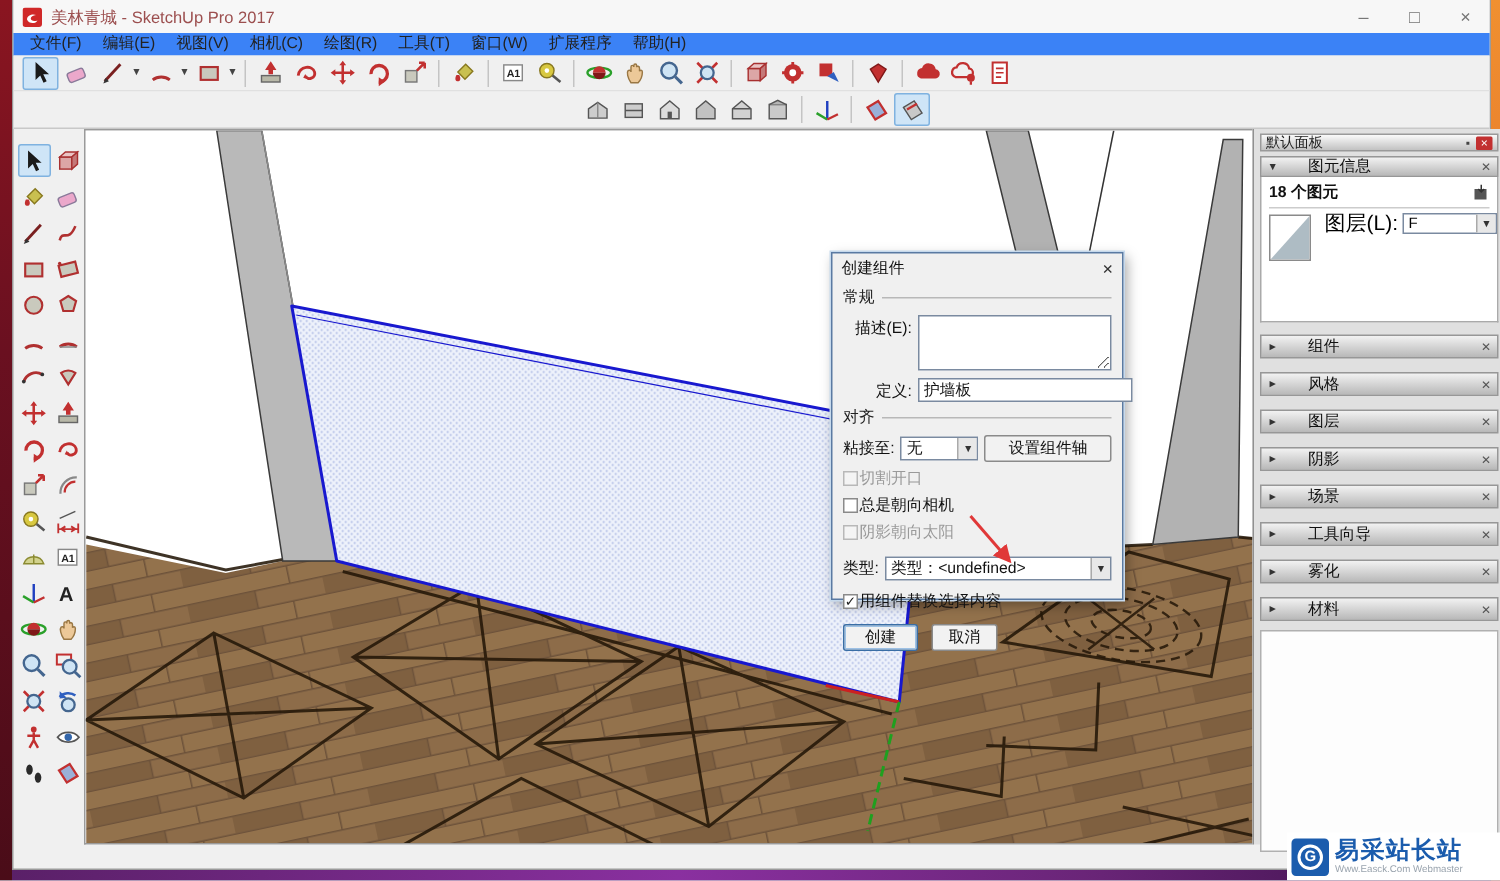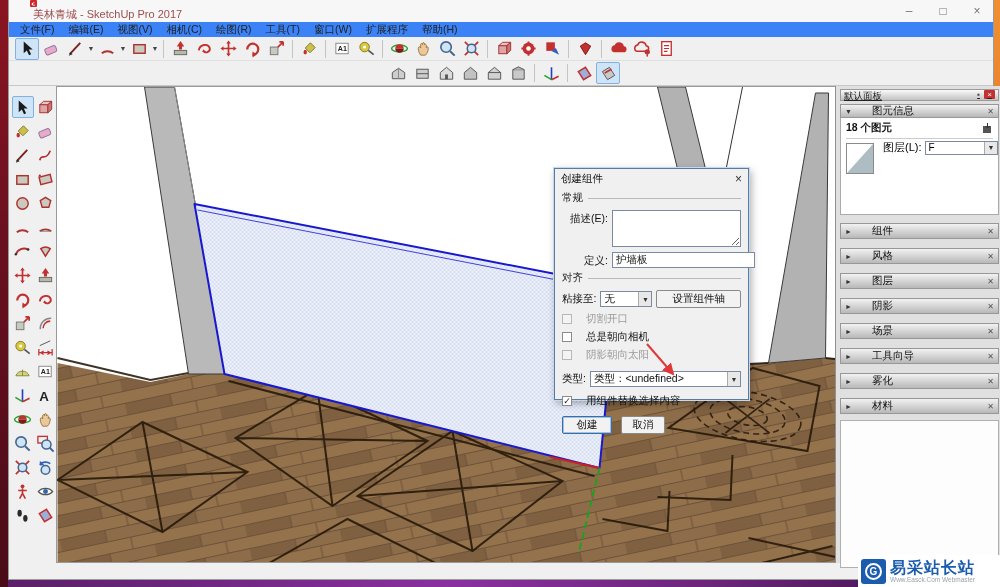--- a/index.html
+++ b/index.html
@@ -6,21 +6,21 @@
   html,body { width:1000px; height:587px; overflow:hidden; font-family:"Liberation Sans","DejaVu Sans",sans-serif; }
   #root { position:relative; width:1000px; height:587px; background:#3a1040; }
 
   
   .wp-left  { position:absolute; left:0; top:0; width:8px; height:587px; background:linear-gradient(180deg,#8a1520,#6a1020 40%,#4a0c18); }
   .wp-right { position:absolute; left:994px; top:0; width:6px; height:587px; background:linear-gradient(180deg,#f09030,#e06828 55%,#b03818); }
   .wp-bottom{ position:absolute; left:8px; top:580px; width:986px; height:7px; background:linear-gradient(90deg,#5a2068,#8a30a0 45%,#6a2578,#3a1048); }
 
   
   .window { position:absolute; left:8px; top:0; width:986px; height:580px; background:#f0f0f0; border:1px solid #9a9a9a; border-top:none; }
-  .titlebar { position:absolute; left:0; top:0; width:100%; height:22px; background:#f7f7f7; display:flex; align-items:flex-start; padding:0 18px;flex-direction:column; }
+  .titlebar { position:absolute; left:0; top:0; width:100%; height:22px; background:#f7f7f7; display:flex; align-items:center; padding:0 6px; }
   .titlebar .title { font-size:11px; color:#9c4f4f; margin-left:6px; }
   .win-controls { position:absolute; right:10px; top:0; height:22px; display:flex; align-items:center; gap:22px; color:#777; font-size:12px; }
   .win-controls span { width:12px; text-align:center; cursor:default; }
 
   .menubar { position:absolute; left:0; top:22px; width:100%; height:15px; background:#3b82f6; display:flex; align-items:center; padding-left:4px; }
   .menubar .mitem { font-size:10.5px; color:#222; padding:0 7px; line-height:15px; }
 
   .toolbar-main { position:absolute; left:0; top:37px; width:100%; height:24px; background:#f0f0f0; border-bottom:1px solid #e0e0e0; display:flex; align-items:center; padding-left:6px; }
   .toolbar-views { position:absolute; left:0; top:61px; width:100%; height:25px; background:#f0f0f0; border-bottom:1px solid #c8c8c8; display:flex; align-items:center; padding-left:377px; }
   .ticon { width:24px; height:22px; display:inline-flex; align-items:center; justify-content:center; border:1px solid transparent; border-radius:2px; flex:none; }
@@ -43,32 +43,32 @@
   .dlg-body { padding:0 7px; }
   .grp { display:flex; align-items:center; gap:5px; margin-top:3px; color:#222; }
   .grp::after { content:""; flex:1; border-top:1px solid #b8b8b8; }
   .frow { display:flex; align-items:flex-start; margin-top:5px; gap:4px; }
   .flabel { width:46px; text-align:right; flex:none; padding-top:2px; }
   .tinput { flex:1; height:16px; background:#fff; border:1px solid #7a8aa0; font-size:10.5px; padding:1px 3px; font-family:inherit; color:#111; }
   .tarea { flex:1; height:37px; background:#fff; border:1px solid #7a8aa0; }
   .dsel { background:#fff; border:1px solid #7a8aa0; height:16px; display:flex; align-items:center; padding-left:3px; position:relative; }
   .dsel .dcar { margin-left:auto; width:13px; height:100%; background:#e8e8e8; border-left:1px solid #aaa; display:flex; align-items:center; justify-content:center; font-size:7px; color:#333; }
   .dbtn { background:#f2f2f2; border:1px solid #8a8a8a; border-radius:2px; height:18px; font-size:10.5px; display:flex; align-items:center; justify-content:center; color:#111; }
-  .cbrow { display:flex; align-items:center; gap:14px; margin-top:4px; }
+  .cbrow { display:flex; align-items:center; gap:1px; margin-top:4px; }
   .cbrow.dis { color:#9a9a9a; }
   .cb { width:10px; height:10px; background:#fff; border:1px solid #8a8a8a; flex:none; font-size:9px; line-height:9px; text-align:center; color:#222; }
   .cbrow.dis .cb { border-color:#b8b8b8; background:#f4f4f4; }
   .dlg-btns { display:flex; justify-content:flex-start; gap:9px; margin-top:8px; }
   .dlg-btns .dbtn.primary { border:1px solid #3a6ea5; box-shadow:0 0 0 1px #9ec1e4 inset; }
 
   .arrow-note { position:absolute; left:630px; top:338px; width:50px; height:48px; z-index:30; pointer-events:none; }
 
   
   .rp { position:absolute; left:826px; top:86px; width:168px; height:477px; background:#e0e0e0; border-left:1px solid #909090; padding:3px 4px; font-size:10.5px; }
-  .rp-header { height:12px; background:linear-gradient(#fafafa,#c2c2c2); border:1px solid #9a9a9a; display:flex; padding:0 3px; font-size:9.5px; color:#222;text-decoration:underline; }
+  .rp-header { height:12px; background:linear-gradient(#fafafa,#c2c2c2); border:1px solid #9a9a9a; display:flex; align-items:center; padding:0 3px; font-size:9.5px; color:#222; }
   .rp-header .hx { margin-left:4px; color:#fff; background:#c23030; width:11px; height:9px; font-size:8px; line-height:9px; text-align:center; border-radius:1px; }
   .rp-header .hpin { margin-left:auto; font-size:8px; color:#444; }
   .rp-bar { height:14px; margin-top:3px; background:linear-gradient(#f2f2f2,#b8b8b8); border:1px solid #979797; display:flex; align-items:center; padding:0 4px; color:#111;gap:16px; }
   .rp-bar .car { font-size:7px; margin-right:4px; color:#333; }
   .rp-bar .bx { margin-left:auto; font-size:8px; color:#555; }
   .rp-content { background:#fff; border:1px solid #aaa; border-top:none; height:97px; padding:3px 5px; position:relative; }
   .rp-count { font-weight:bold; font-size:10.5px; color:#111; }
   .rp-divider { border-top:1px solid #ccc; margin:3px 0 4px; }
   .thumb { width:28px; height:31px; background:#fff; border:1px solid #8a8a8a; position:relative; display:inline-block; }
   .thumb svg { display:block; }
@@ -696,21 +696,21 @@
               <path d="M5.5 0 L5.5 5 M3.5 3 L5.5 5 L7.5 3" stroke="#333" fill="none"></path>
           </svg>
         </div>
         <div class="rp-divider"></div>
         <span class="thumb">
           <svg width="26" height="29" viewBox="0 0 26 29">
               <path d="M0,29 L26,29 L26,0 Z" fill="#aebcc4"></path>
             </svg>
         </span>
         <div class="layer-row">
-          <span style="font-size:11px;">图层(L):</span>
+          <span style="font-size:14px;">图层(L):</span>
           <div class="dsel">
             <span>F</span>
             <span class="dcar">▼</span>
           </div>
         </div>
       </div>
       <div class="rp-stack" id="rp-sections">
           <div class="rp-bar">
             <span class="car">►</span>
             <span>组件</span>

